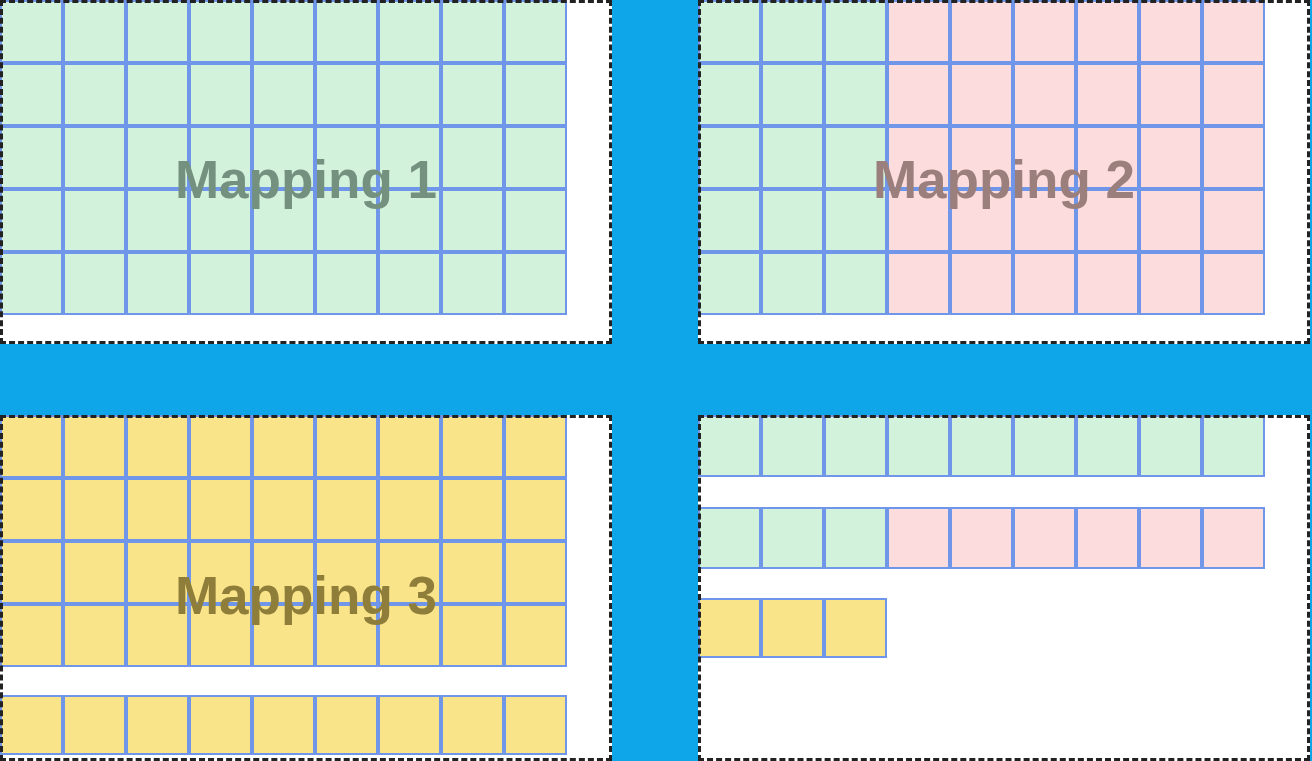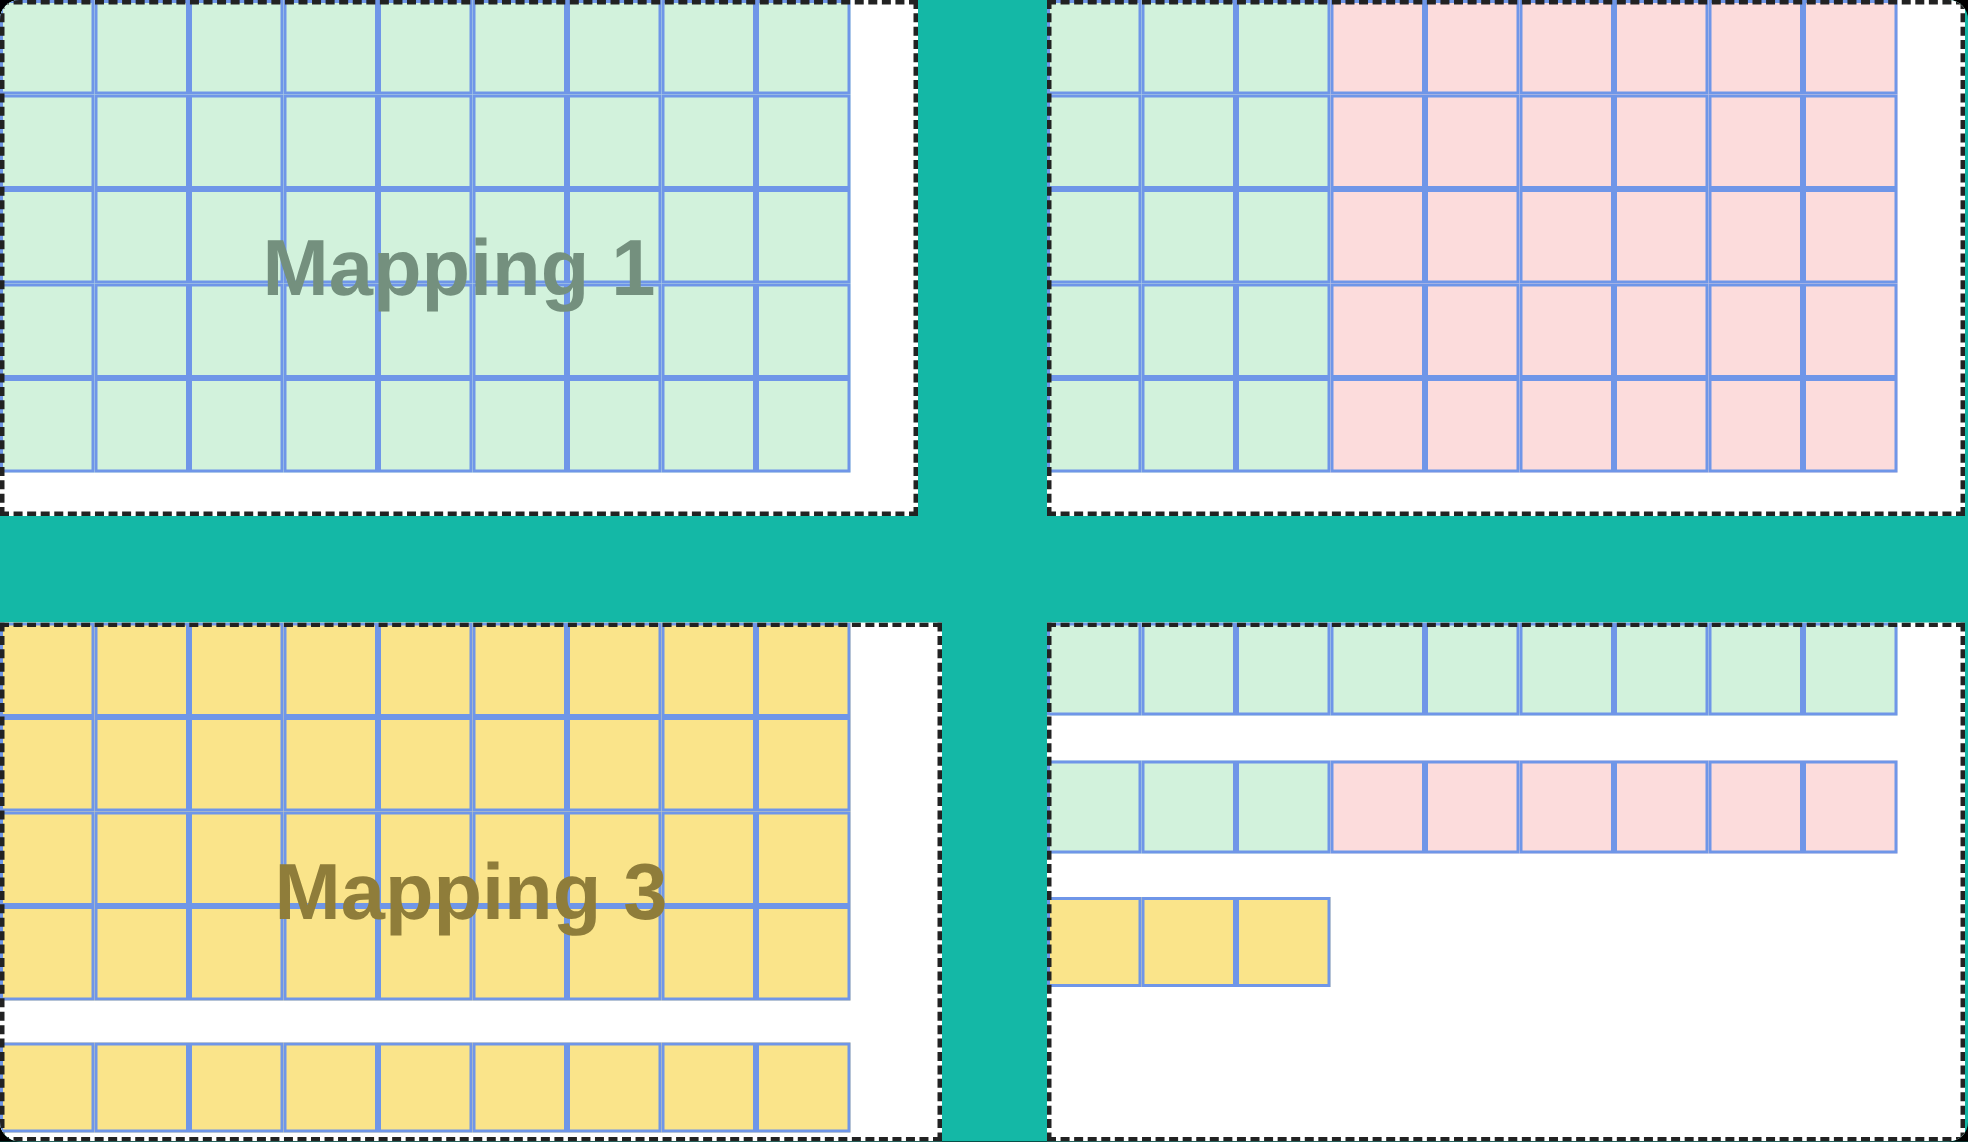--- a/index.html
+++ b/index.html
@@ -56,21 +56,21 @@
     inset: 0;
     border: 3px dashed #222222;
     box-sizing: border-box;
     z-index: 4;
     pointer-events: none;
   }
 </style>
 </head>
 <body style="background: rgb(0, 0, 0);">
 
-<div id="stage" style="background: #14b8a6; border-radius: 13px;">
+<div id="stage" style="background: #0ea5e9;">
 
   <div class="panel p1" style="background: rgb(255, 255, 255);">
     <div class="cells">
         <div class="row-group" style="margin-top: 0px;">
           <div class="grid-row">
             <div class="cell" style="height: 63px; background: rgb(210, 242, 220); border-color: rgb(111, 150, 232);"></div>
             <div class="cell" style="height: 63px; background: rgb(210, 242, 220); border-color: rgb(111, 150, 232);"></div>
             <div class="cell" style="height: 63px; background: rgb(210, 242, 220); border-color: rgb(111, 150, 232);"></div>
             <div class="cell" style="height: 63px; background: rgb(210, 242, 220); border-color: rgb(111, 150, 232);"></div>
             <div class="cell" style="height: 63px; background: rgb(210, 242, 220); border-color: rgb(111, 150, 232);"></div>
@@ -182,24 +182,25 @@
             <div class="cell" style="height: 63px; background: rgb(210, 242, 220); border-color: rgb(111, 150, 232);"></div>
             <div class="cell" style="height: 63px; background: rgb(252, 220, 220); border-color: rgb(111, 150, 232);"></div>
             <div class="cell" style="height: 63px; background: rgb(252, 220, 220); border-color: rgb(111, 150, 232);"></div>
             <div class="cell" style="height: 63px; background: rgb(252, 220, 220); border-color: rgb(111, 150, 232);"></div>
             <div class="cell" style="height: 63px; background: rgb(252, 220, 220); border-color: rgb(111, 150, 232);"></div>
             <div class="cell" style="height: 63px; background: rgb(252, 220, 220); border-color: rgb(111, 150, 232);"></div>
             <div class="cell" style="height: 63px; background: rgb(252, 220, 220); border-color: rgb(111, 150, 232);"></div>
           </div>
         </div>
       </div>
+    <div class="panel-label" style="color: rgb(155, 127, 124);">Mapping 2</div>
     <div class="panel-frame" style="border-color: rgb(34, 34, 34);"></div>
   </div>
 
-  <div class="panel p3" style="background: rgb(255, 255, 255); padding-left: 16px;">
+  <div class="panel p3" style="background: rgb(255, 255, 255);">
     <div class="cells">
         <div class="row-group" style="margin-top: 0px;">
           <div class="grid-row">
             <div class="cell" style="height: 63px; background: rgb(250, 228, 138); border-color: rgb(111, 150, 232);"></div>
             <div class="cell" style="height: 63px; background: rgb(250, 228, 138); border-color: rgb(111, 150, 232);"></div>
             <div class="cell" style="height: 63px; background: rgb(250, 228, 138); border-color: rgb(111, 150, 232);"></div>
             <div class="cell" style="height: 63px; background: rgb(250, 228, 138); border-color: rgb(111, 150, 232);"></div>
             <div class="cell" style="height: 63px; background: rgb(250, 228, 138); border-color: rgb(111, 150, 232);"></div>
             <div class="cell" style="height: 63px; background: rgb(250, 228, 138); border-color: rgb(111, 150, 232);"></div>
             <div class="cell" style="height: 63px; background: rgb(250, 228, 138); border-color: rgb(111, 150, 232);"></div>

